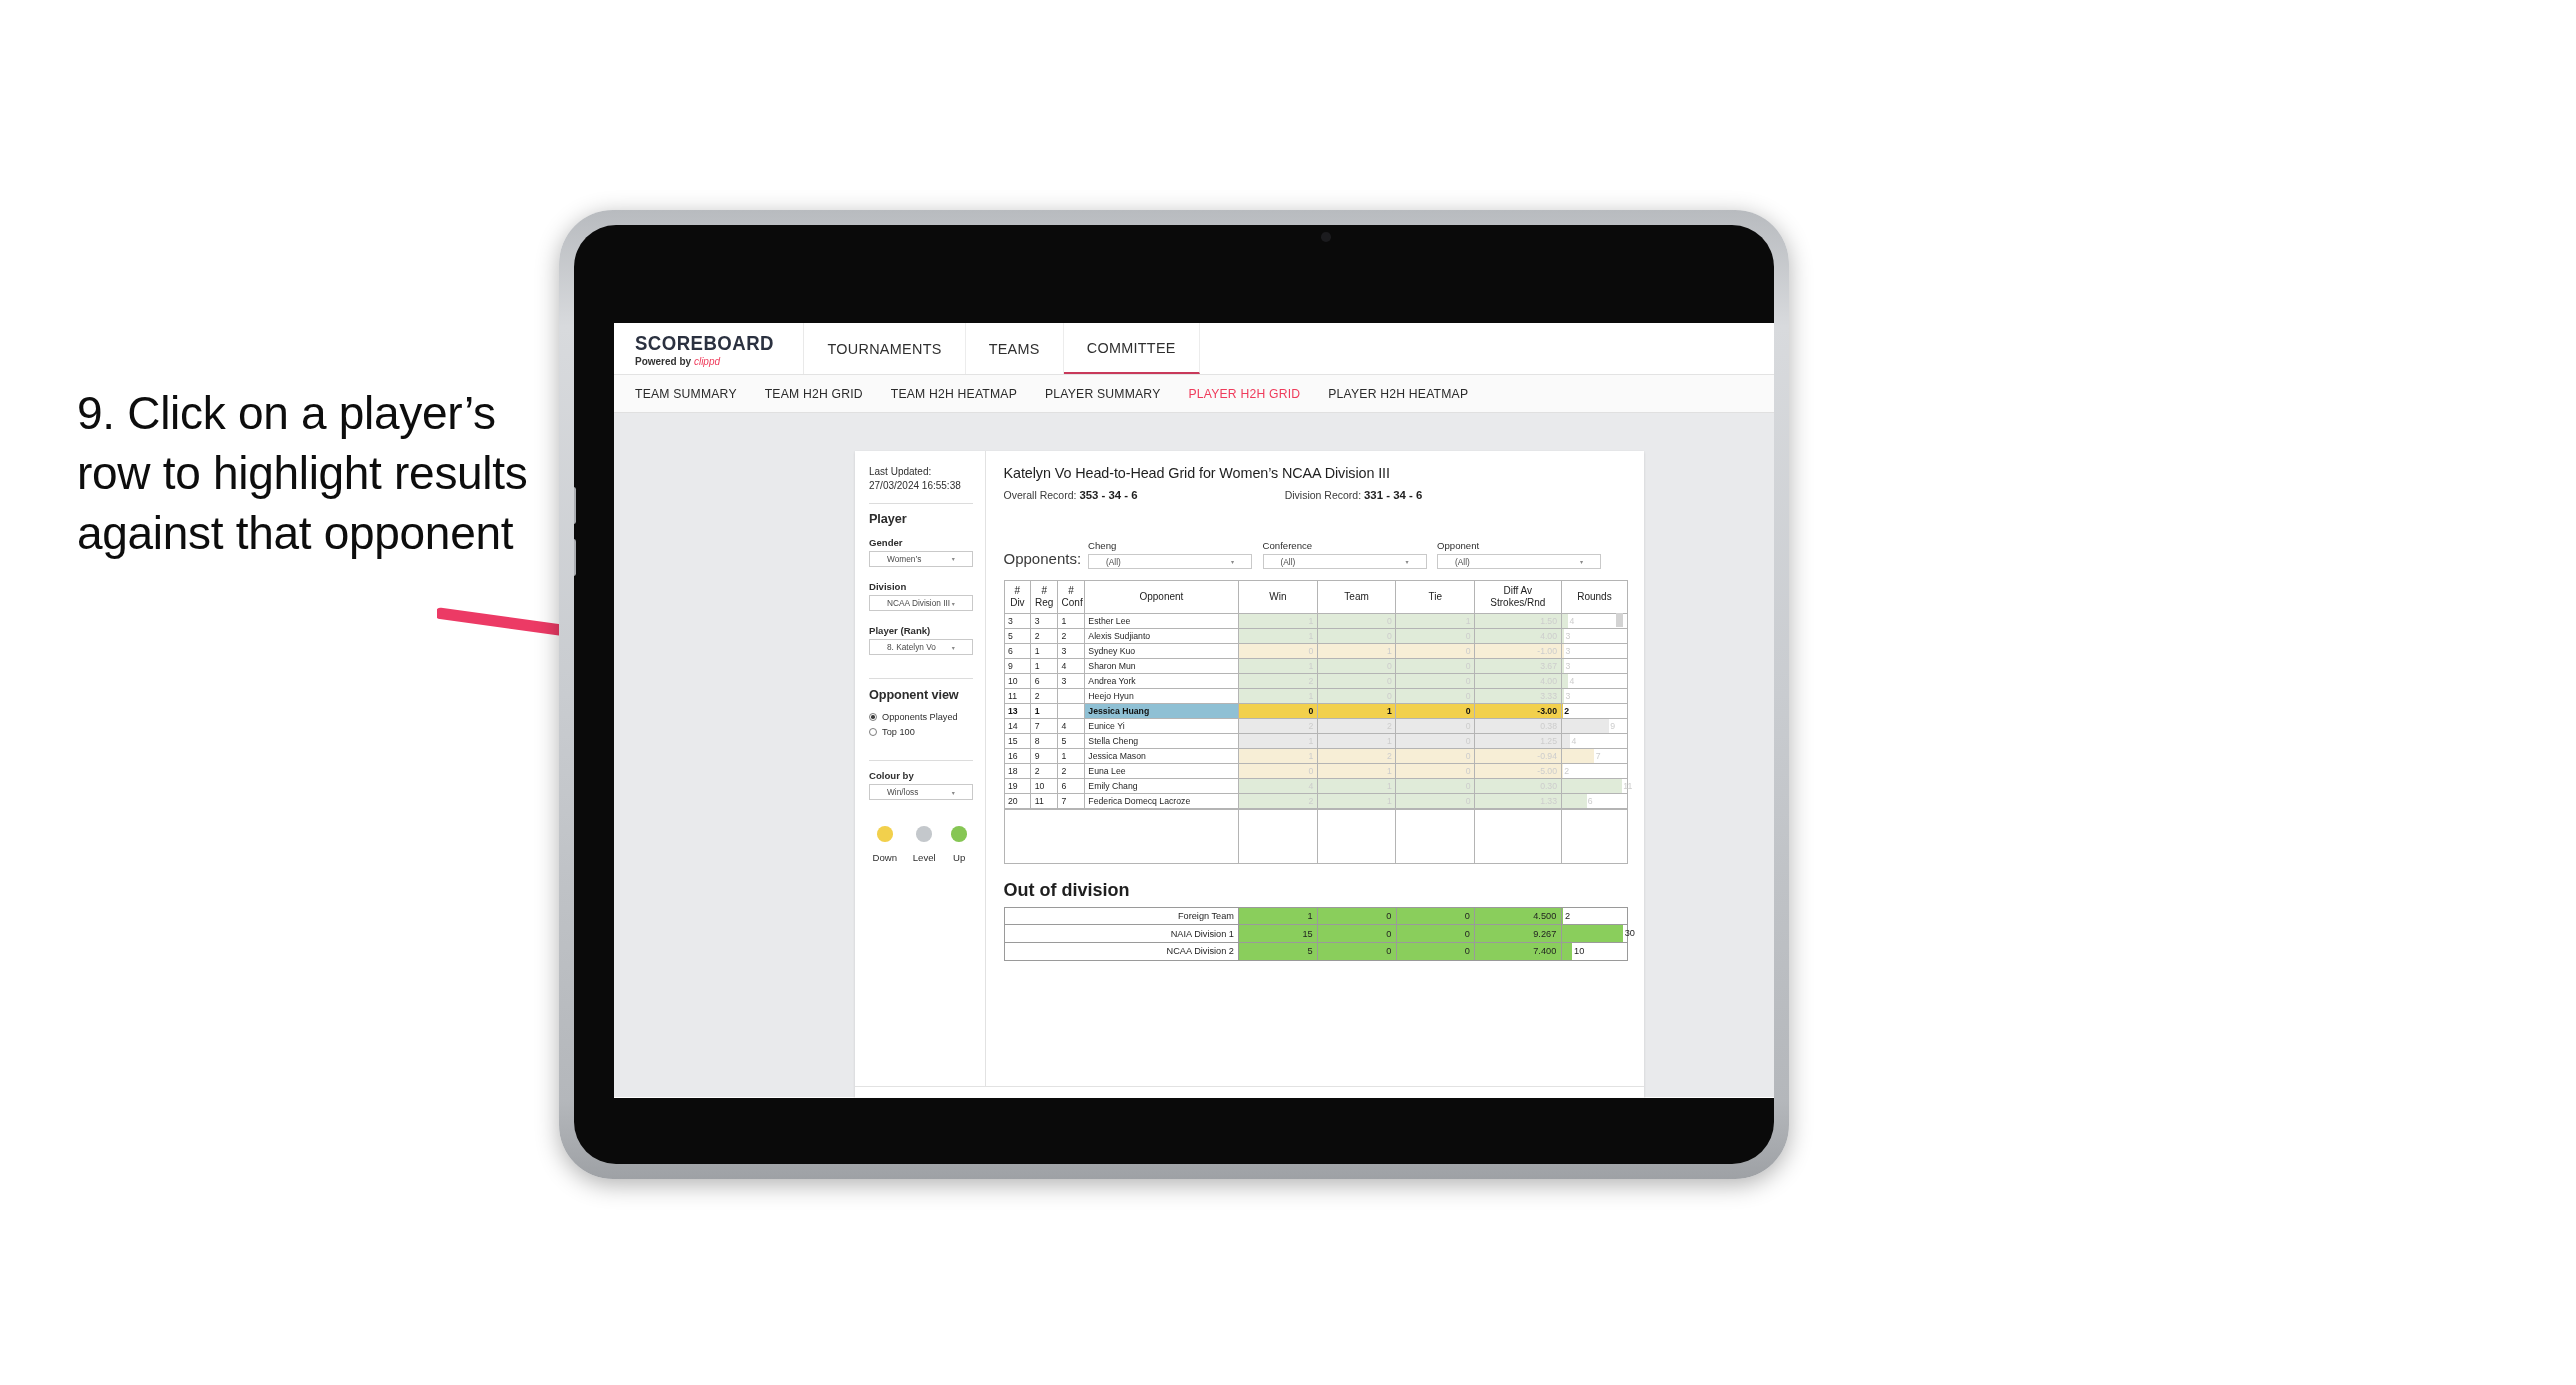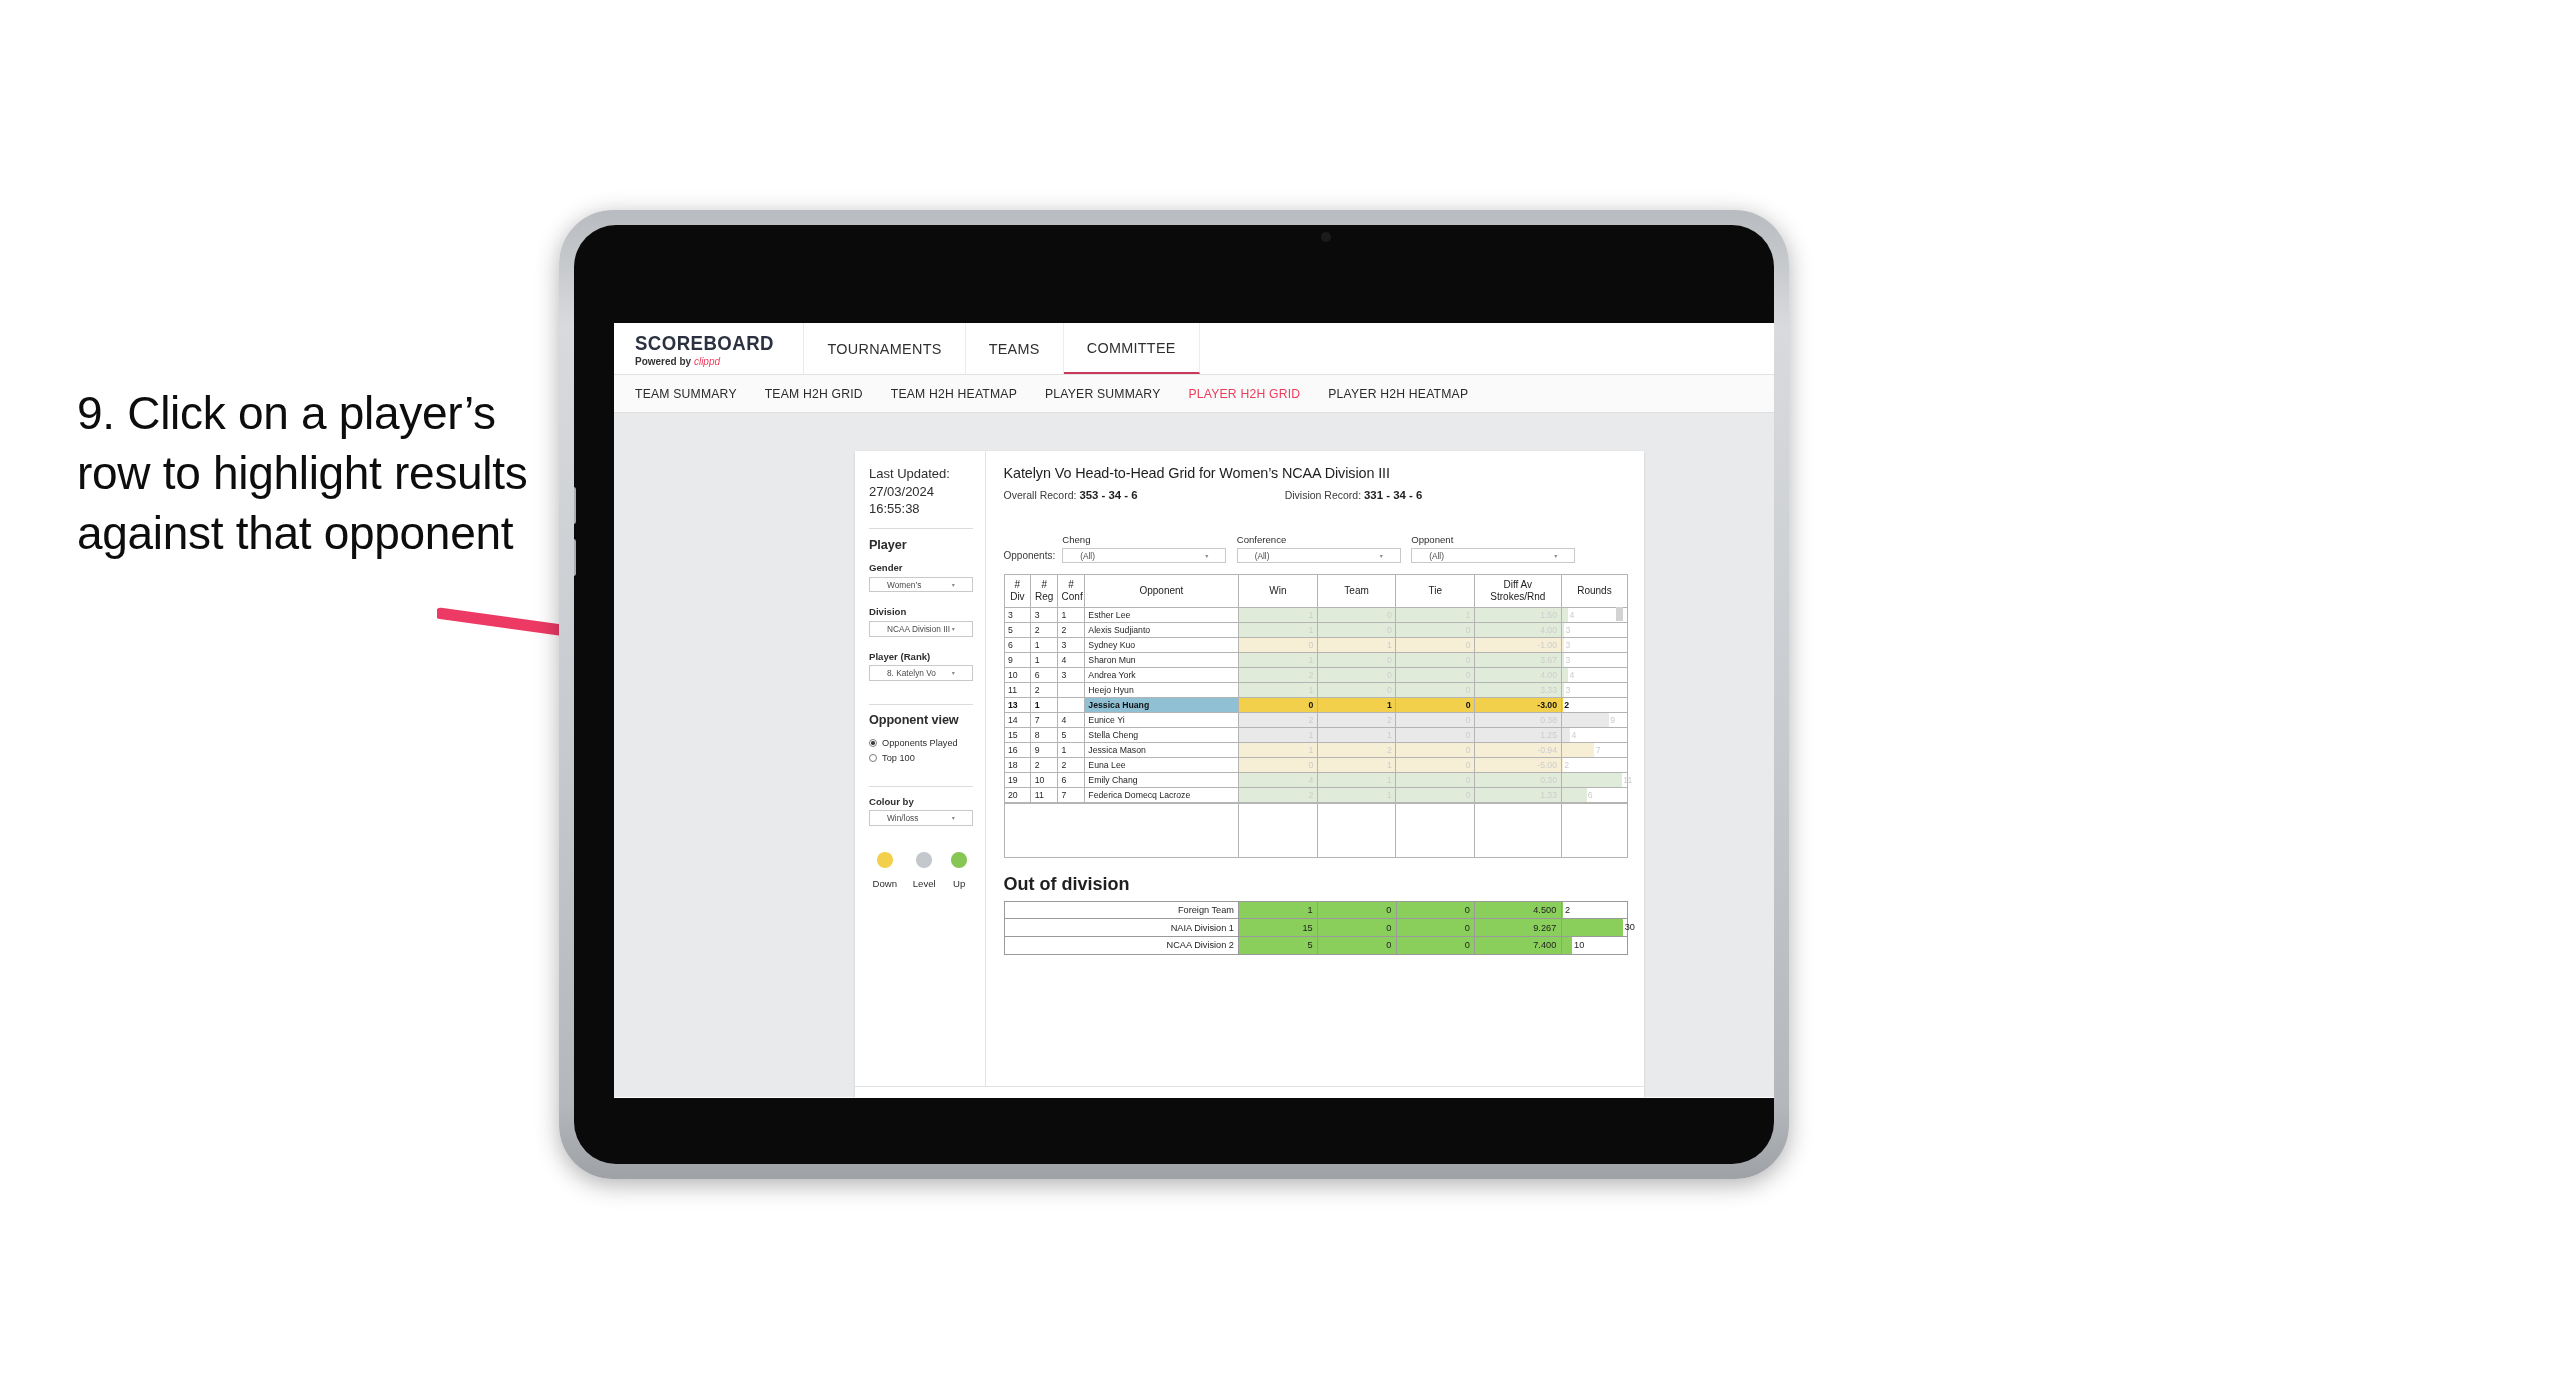--- a/index.html
+++ b/index.html
@@ -100,21 +100,21 @@
     display:flex; flex-direction:column;
   }
   #viz-body { flex:1; display:flex; overflow:hidden; }
 
   
   #side-panel {
     width: 131px; padding: 14px 12.2px 8.7px 14px;
     border-right:0.9px solid #e2e2e2;
     font-size: 8.7px; color:#333;
   }
-  #last-updated { font-size: 13px; line-height:1.35; color:#2e2e2e; }
+  #last-updated { font-size: 10px; line-height:1.35; color:#2e2e2e; }
   .divider { height:0.9px; background:#dcdcdc; margin: 10.5px 0 8.7px 0; }
   .panel-h { font-size: 12.7px; font-weight:700; color:#2c2c2c; margin-bottom: 10.5px; letter-spacing:-0.1px;}
   .field-label { font-size: 9.6px; font-weight:700; color:#2e2e2e; margin-bottom: 3.5px; }
   .field-group { margin-bottom: 14px; }
   .select-box {
     height: 15.7px; border:0.9px solid #c9c9c9; background:#fff;
     display:flex; align-items:center; padding: 0 17px;
     font-size: 8.3px; color:#4a4a4a; position:relative;
   }
   .select-box .caret { margin-left:auto; font-size:6.1px; color:#8a8a8a; }
@@ -130,21 +130,21 @@
   .legend-lbl { font-size: 9.6px; color:#2e2e2e; }
 
   
   #main-viz { flex:1; padding: 14px 15.7px 5.2px 17.5px; overflow:hidden; }
   #viz-title { font-size: 14.4px; color:#1f1f1f; letter-spacing:-0.1px; margin-bottom:7.9px; }
   #records { display:flex; font-size: 10.5px; color:#3a3a3a; margin-bottom: 14px; }
   #records .rec-b { font-weight:700; color:#1f1f1f; font-size:11.4px;}
   #rec2 { margin-left: 147px; }
 
   #filters { display:flex; align-items:flex-end; gap:0; margin-bottom: 10.5px; }
-  #filters .opp-lbl { font-size: 10px; color:#3a3a3a; margin-right: 7px; padding-bottom:2.6px;margin-top:35px; }
+  #filters .opp-lbl { font-size: 15px; color:#3a3a3a; margin-right: 7px; padding-bottom:2.6px;margin-top:35px; }
   .filter-col { width: 164px; margin-right: 10.5px; }
   .filter-col .fl { font-size: 9.6px; color:#2e2e2e; margin-bottom:2.6px; }
 
   
   table.grid { border-collapse: collapse; width: 100%; table-layout: fixed; }
   table.grid th, table.grid td {
     border:0.9px solid #b4b4b4; font-size: 8.7px; color:#1f1f1f;
     padding: 0 3.5px; height: 14px; vertical-align: middle;
   }
   table.grid thead th {

